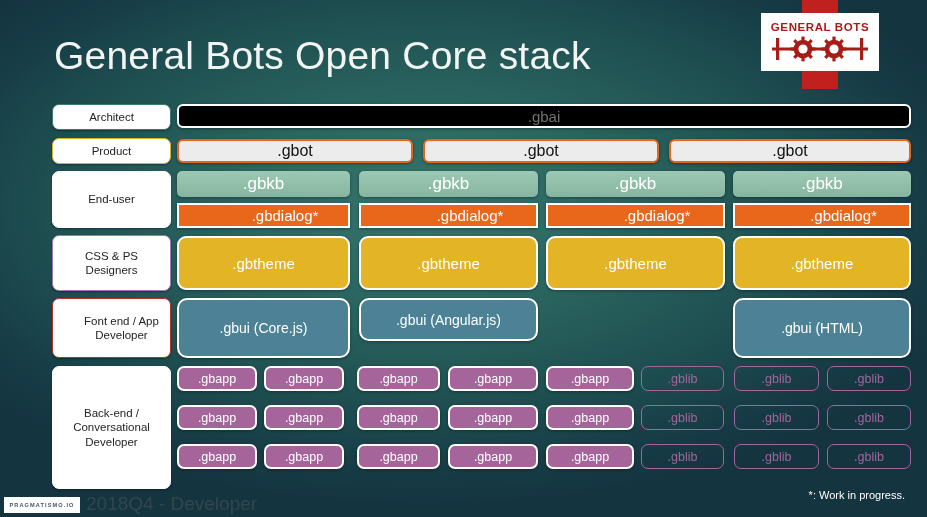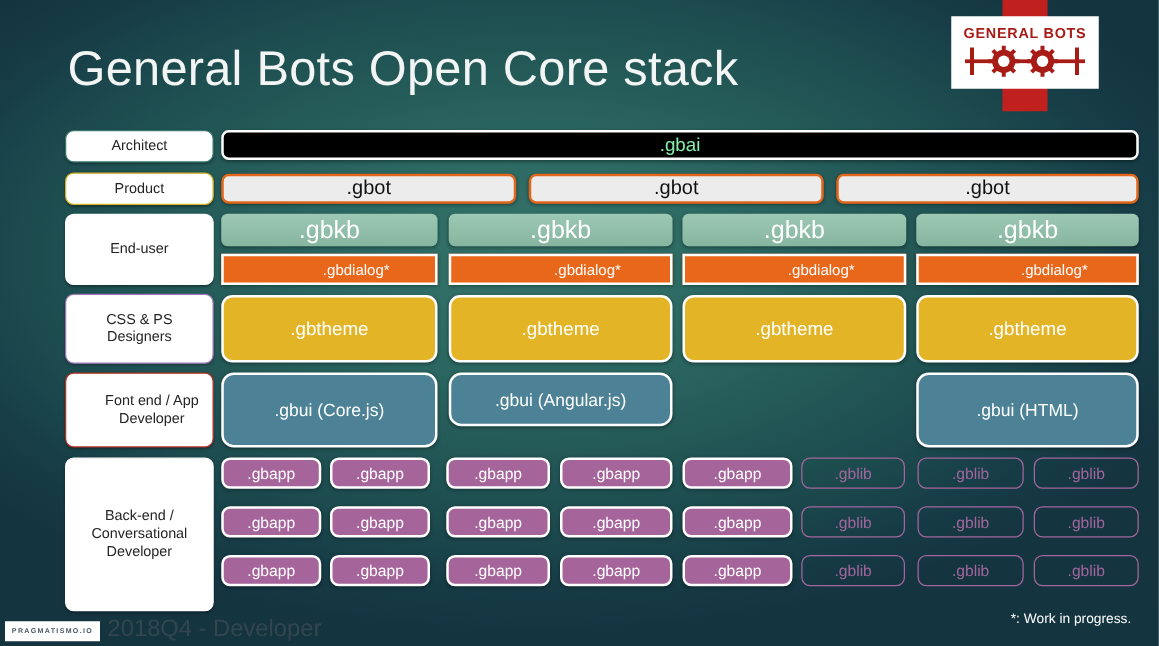--- a/index.html
+++ b/index.html
@@ -75,43 +75,43 @@
     position: absolute;
     border-radius: 7px;
     display: flex; align-items: center; justify-content: center;
     text-align: center;
     white-space: nowrap;
     box-shadow: 0 1px 3px rgba(0,0,0,.35);
   }
   .cell-gbai {
     background: #000000;
     border: 2px solid #ffffff;
-    color: #86efac;
+    color: #737373;
     font-size: 15px;
     border-radius: 6px;
   }
   .cell-gbot {
     background: #ececed;
     border: 2px solid #e2671c;
     color: #111111;
     font-size: 16px;
     border-radius: 6px;
   }
   .cell-gbkb {
     background: linear-gradient(180deg, #9dc9b4 0%, #86b59f 100%);
     border: none;
     color: #ffffff;
-    font-size: 20px;
+    font-size: 17px;
     border-radius: 5px;
   }
   .cell-gbdialog {
     background: #e9671b;
     border: 2px solid #ffffff;
     color: #ffffff;
-    font-size: 12px;
+    font-size: 15px;
     border-radius: 0;
     padding-left: 43px;
   }
   .cell-gbtheme {
     background: #e2b426;
     border: 2px solid #ffffff;
     color: #ffffff;
     font-size: 15px;
     border-radius: 9px;
   }

